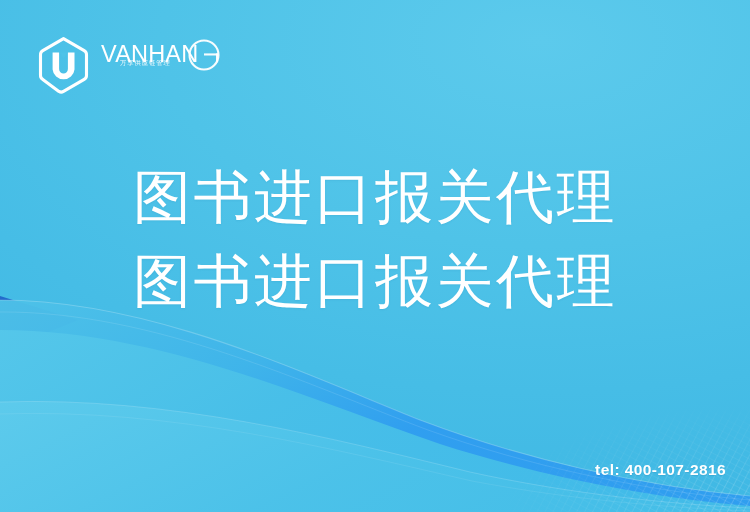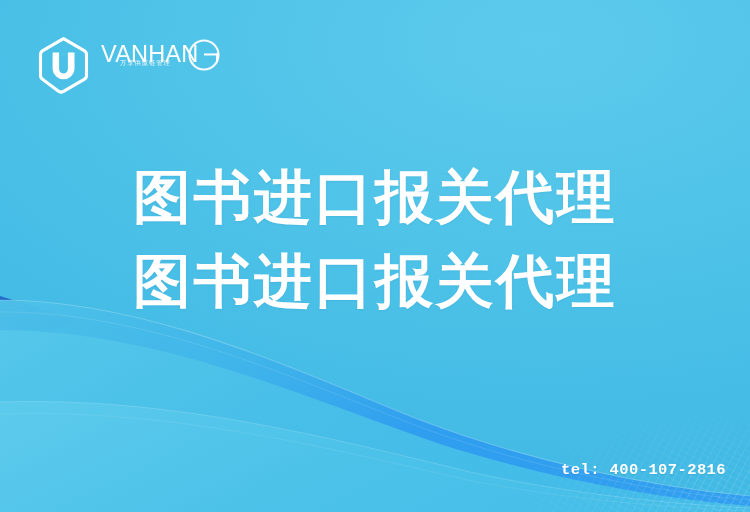--- a/index.html
+++ b/index.html
@@ -51,40 +51,40 @@
   
   #headline {
     position:absolute;
     left:0; right:0;
     top:168px;
     z-index:7;
     text-align:center;
   }
   .hl-line {
     color:#ffffff;
-    font-weight:bold;
+    font-weight:normal;
     font-size:58px;
     line-height:1.0;
     letter-spacing:2.5px;
     font-family:"DejaVu Sans", sans-serif;
     text-shadow:0 1px 2px rgba(20,110,160,.10);
     white-space:nowrap;
   }
   #hl-line-2 { margin-top:26px; }
 
   
   #phone {
     position:absolute;
     right:24px; bottom:33px;
     z-index:8;
     color:#ffffff;
     font-size:15.5px;
     font-weight:bold;
     letter-spacing:.4px;
-    font-family:Liberation Mono, monospace;
+    font-family:Liberation Sans, sans-serif;
     white-space:nowrap;
     text-shadow:0 1px 1px rgba(20,110,160,.18);
   }
 </style>
 </head>
 <body>
 
 <div id="poster">
 
   <svg id="map-layer" class="art" viewBox="0 0 750 512">

